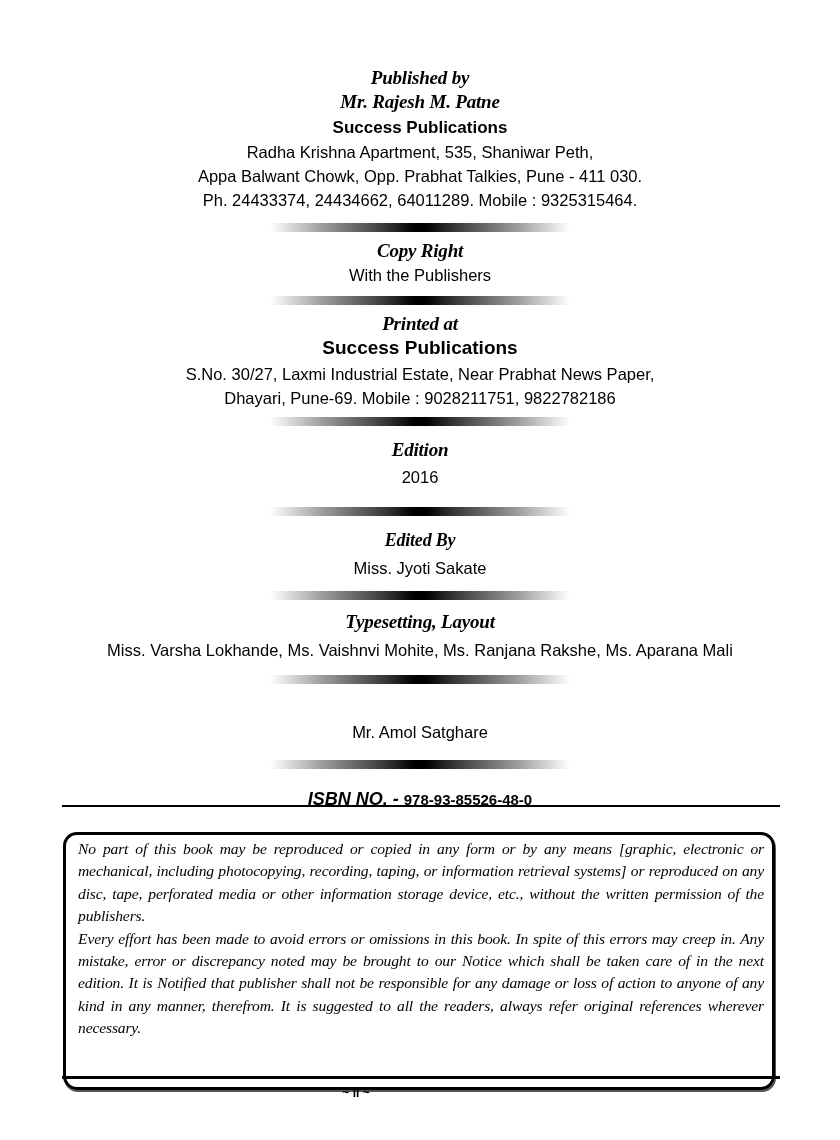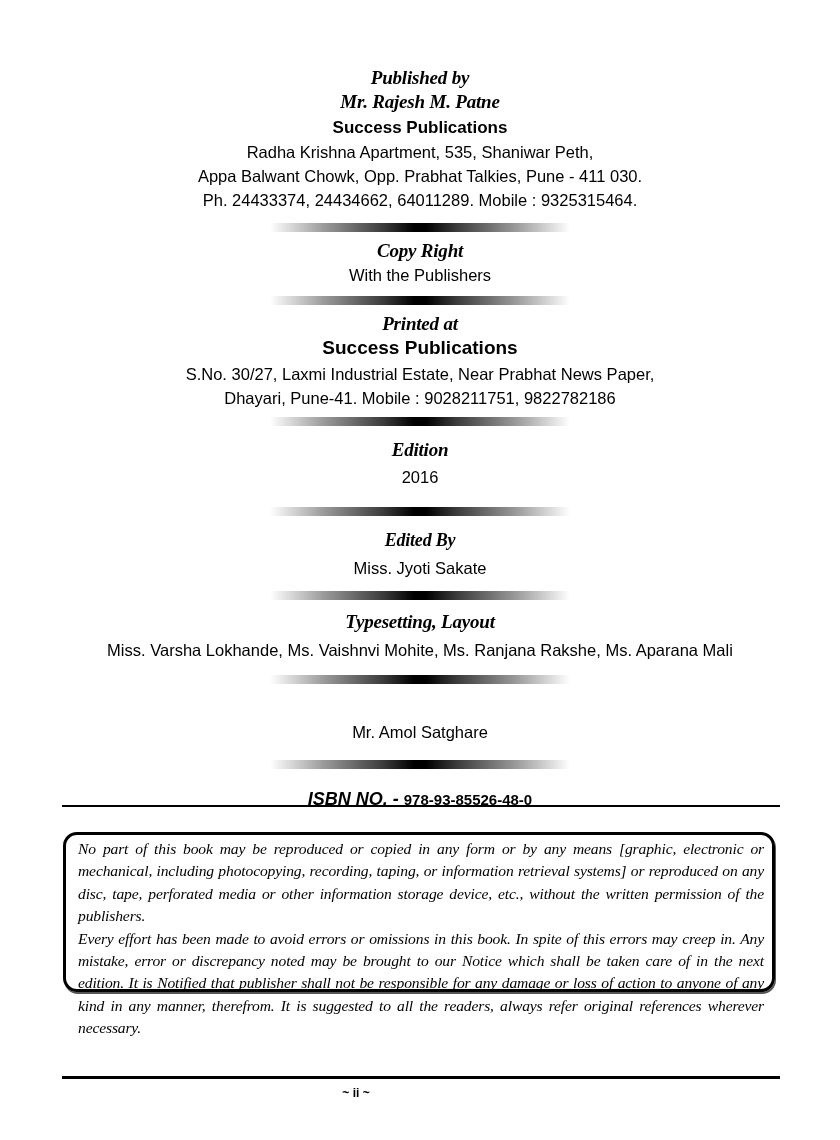--- a/index.html
+++ b/index.html
@@ -12,21 +12,21 @@
   .sans-bold-lg { font-family: "Liberation Sans", sans-serif; font-weight: bold; font-size: 19px; }
   .sep {
     position: absolute; left: 270px; width: 300px; height: 9px;
     background: linear-gradient(to right, #ffffff 0%, #9a9a9a 18%, #3a3a3a 38%, #000 48%, #000 52%, #3a3a3a 62%, #9a9a9a 82%, #ffffff 100%);
   }
   .hline { position: absolute; left: 62px; width: 718px; height: 2px; background: #000; }
   .isbn { position: absolute; left: 0; width: 840px; top: 789px; text-align: center; font-family: "Liberation Sans", sans-serif; font-weight: bold; font-style: italic; }
   .isbn .lbl { font-size: 18px; text-decoration: underline; }
   .isbn .num { font-size: 15px; font-style: normal; }
   .notice {
-    position: absolute; left: 63px; top: 832px; width: 712px; height: 160px;
+    position: absolute; left: 63px; top: 832px; width: 712px; height: 258px;
     border: 3px solid #000; border-radius: 14px; box-sizing: border-box;
     padding: 3px 8px 0 12px;
     font-family: "Liberation Serif", serif; font-style: italic; font-size: 15.6px; line-height: 22.4px;
     text-align: justify; letter-spacing: -0.15px;
     box-shadow: 1px 2px 0 #555;
   }
   .notice p { margin: 0; }
   .pageno { position: absolute; left: 6px; width: 700px; top: 1086px; text-align: center; font-family: "Liberation Sans", sans-serif; font-weight: bold; font-size: 12px; }
 </style>
 </head>
@@ -44,21 +44,21 @@
   <div class="sep" style="top:223px;"></div>
 
   <div class="center ital-head" style="top:240px;">Copy Right</div>
   <div class="center sans" style="top:266px;">With the Publishers</div>
 
   <div class="sep" style="top:296px;"></div>
 
   <div class="center ital-head" style="top:313px;">Printed at</div>
   <div class="center sans-bold-lg" style="top:337px;">Success Publications</div>
   <div class="center sans" style="top:365px;">S.No. 30/27, Laxmi Industrial Estate, Near Prabhat News Paper,</div>
-  <div class="center sans" style="top:389px;">Dhayari, Pune-41.  Mobile : 9028211751, 9822782186</div>
+  <div class="center sans" style="top:389px;">Dhayari, Pune-69.  Mobile : 9028211751, 9822782186</div>
 
   <div class="sep" style="top:417px;"></div>
 
   <div class="center ital-head" style="top:439px;">Edition</div>
   <div class="center sans" style="top:468px;">2016</div>
 
   <div class="sep" style="top:507px;"></div>
 
   <div class="center ital-head" style="top:530px; font-size:18px;">Edited By</div>
   <div class="center sans" style="top:559px;">Miss. Jyoti Sakate</div>

